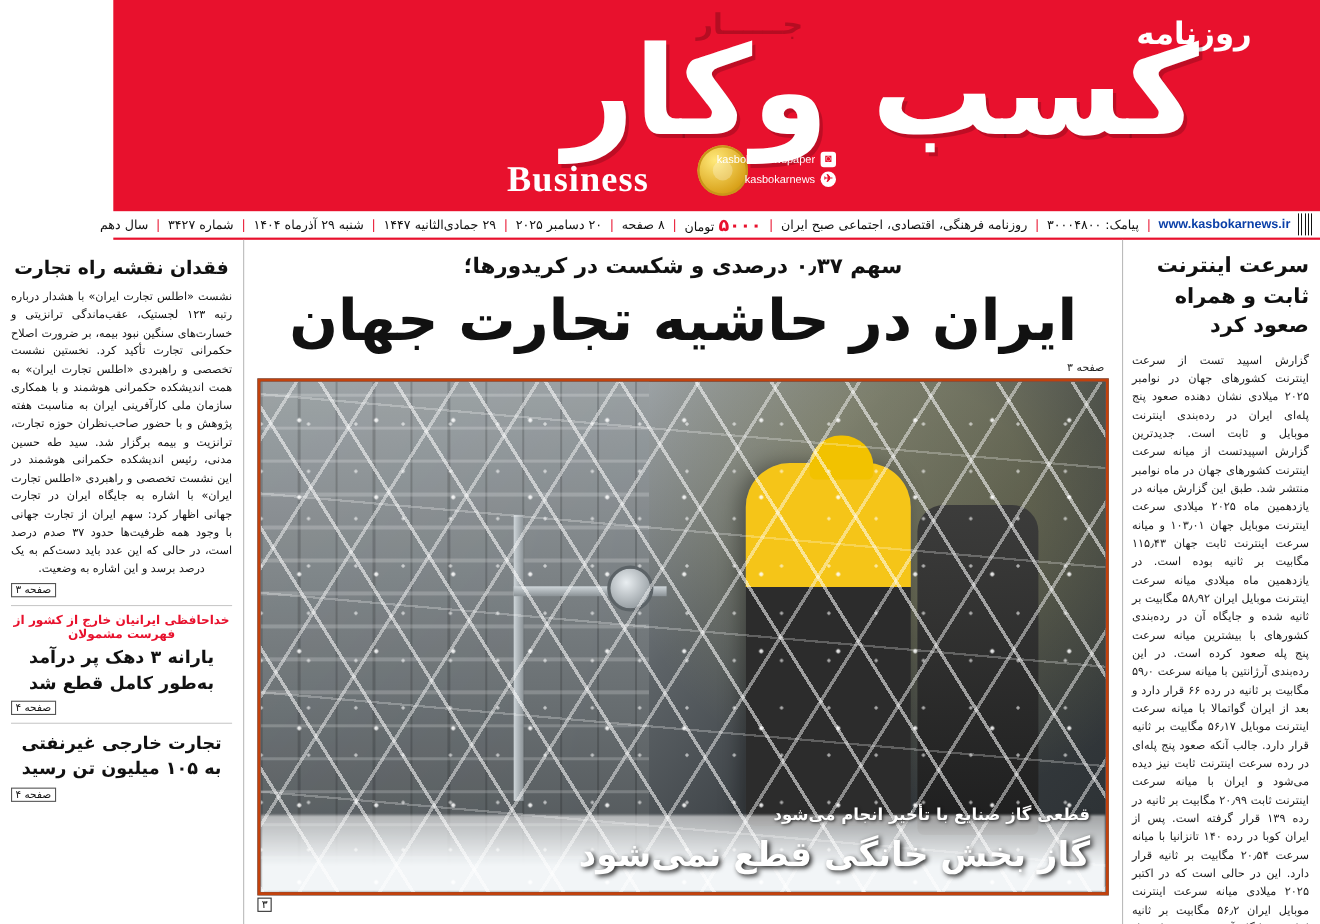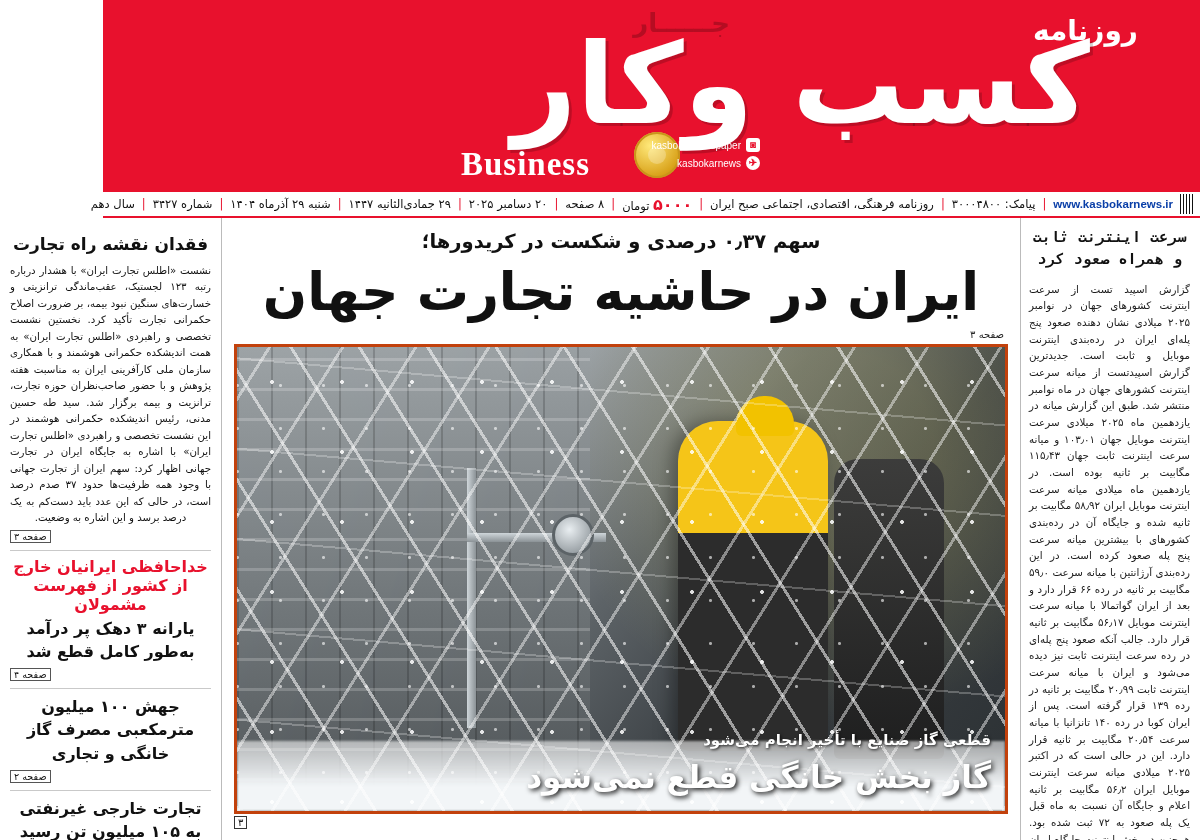--- a/index.html
+++ b/index.html
@@ -88,23 +88,22 @@
     border-left:1px solid #bbb;
   }
   .col-mid { flex:1; padding:8px 12px 2px 12px; position:relative; }
   .col-left {
     width:222px; padding:8px 10px 6px 10px;
     border-right:1px solid #bbb;
   }
 
   
   .side-title {
-    text-align:center; font-size:15px; font-weight:bold; line-height:1.45;
+    font-size:19px; font-weight:bold; line-height:1.45;
     margin:2px 0 9px 0;
-    font-family:Liberation Mono, monospace;
   }
   .side-body {
     font-size:10.3px; line-height:1.62; text-align:justify;
     text-align-last:center; color:#1b1b1b;
   }
 
   
   .kicker {
     text-align:center; font-size:19.5px; font-weight:bold; margin:4px 0 10px;
   }
@@ -206,21 +205,21 @@
   .box-h {
     text-align:center; font-size:17px; font-weight:bold; line-height:1.45;
     margin:2px 0 6px;
   }
   .box-h.small { font-size:16px; }
   .box-body {
     font-size:10.2px; line-height:1.62; text-align:justify;
     text-align-last:center;
   }
   .overline {
-    color:#e8112d; font-size:16px; font-weight:bold; text-align:center;
+    color:#e8112d; font-size:11px; font-weight:bold; text-align:center;
     margin:2px 0 3px;
   }
   .pg { text-align:left; font-size:9.6px; margin-top:4px; }
   .pg span { border:1px solid #555; padding:0 3px; }
 </style>
 </head>
 <body>
 
 <div class="page">
 
@@ -306,24 +305,20 @@
         <div class="box-body">نشست «اطلس تجارت ایران» با هشدار درباره رتبه ۱۲۳ لجستیک، عقب‌ماندگی ترانزیتی و خسارت‌های سنگین نبود بیمه، بر ضرورت اصلاح حکمرانی تجارت تأکید کرد. نخستین نشست تخصصی و راهبردی «اطلس تجارت ایران» به همت اندیشکده حکمرانی هوشمند و با همکاری سازمان ملی کارآفرینی ایران به مناسبت هفته پژوهش و با حضور صاحب‌نظران حوزه تجارت، ترانزیت و بیمه برگزار شد. سید طه حسین مدنی، رئیس اندیشکده حکمرانی هوشمند در این نشست تخصصی و راهبردی «اطلس تجارت ایران» با اشاره به جایگاه ایران در تجارت جهانی اظهار کرد: سهم ایران از تجارت جهانی با وجود همه ظرفیت‌ها حدود ۳۷ صدم درصد است، در حالی که این عدد باید دست‌کم به یک درصد برسد و این اشاره به وضعیت.</div>
         <div class="pg"><span>صفحه ۳</span></div>
       </div>
 
       <div class="box">
         <div class="overline">خداحافظی ایرانیان خارج از کشور از فهرست مشمولان</div>
         <div class="box-h small">یارانه ۳ دهک پر درآمد به‌طور کامل قطع شد</div>
         <div class="pg"><span>صفحه ۴</span></div>
       </div>
 
-      <div class="box">
-        <div class="box-h small">جهش ۱۰۰ میلیون مترمکعبی مصرف گاز خانگی و تجاری</div>
-        <div class="pg"><span>صفحه ۲</span></div>
-      </div>
 
       <div class="box">
         <div class="box-h small">تجارت خارجی غیرنفتی به ۱۰۵ میلیون تن رسید</div>
         <div class="pg"><span>صفحه ۴</span></div>
       </div>
 
     </div>
   </div>
 
 </div>

